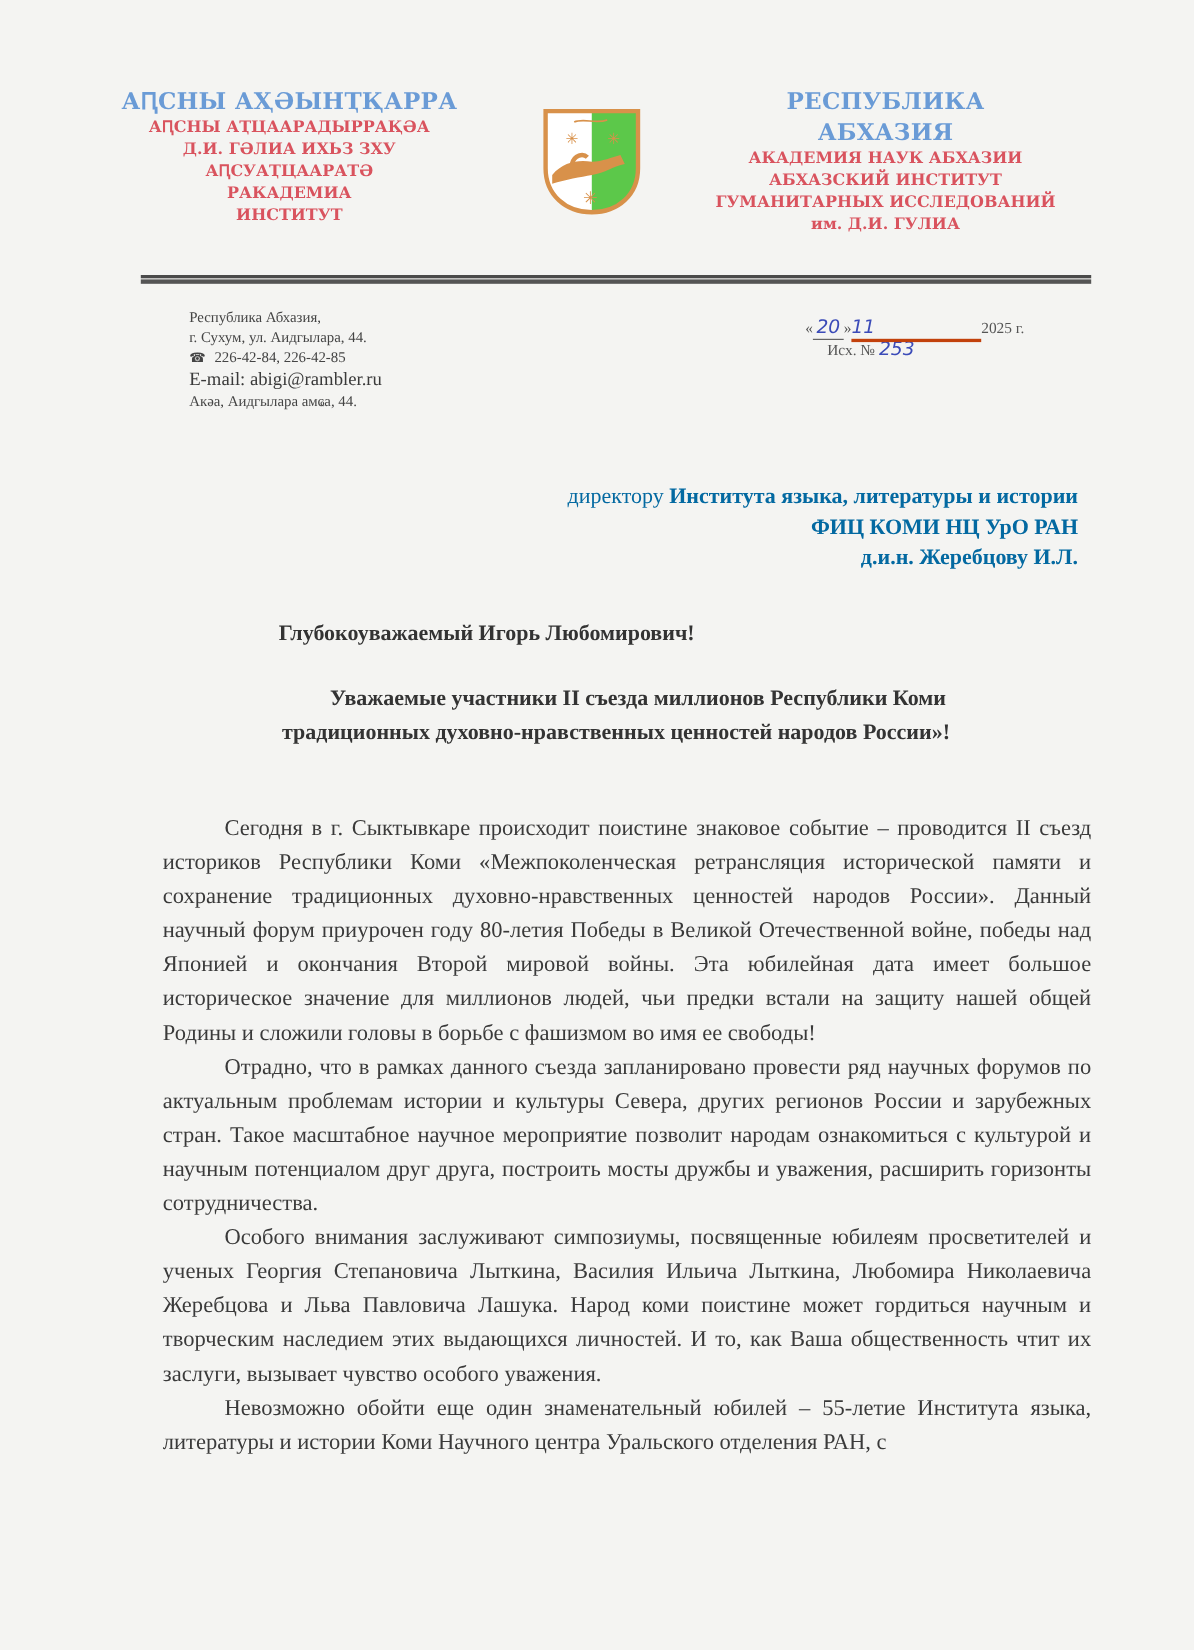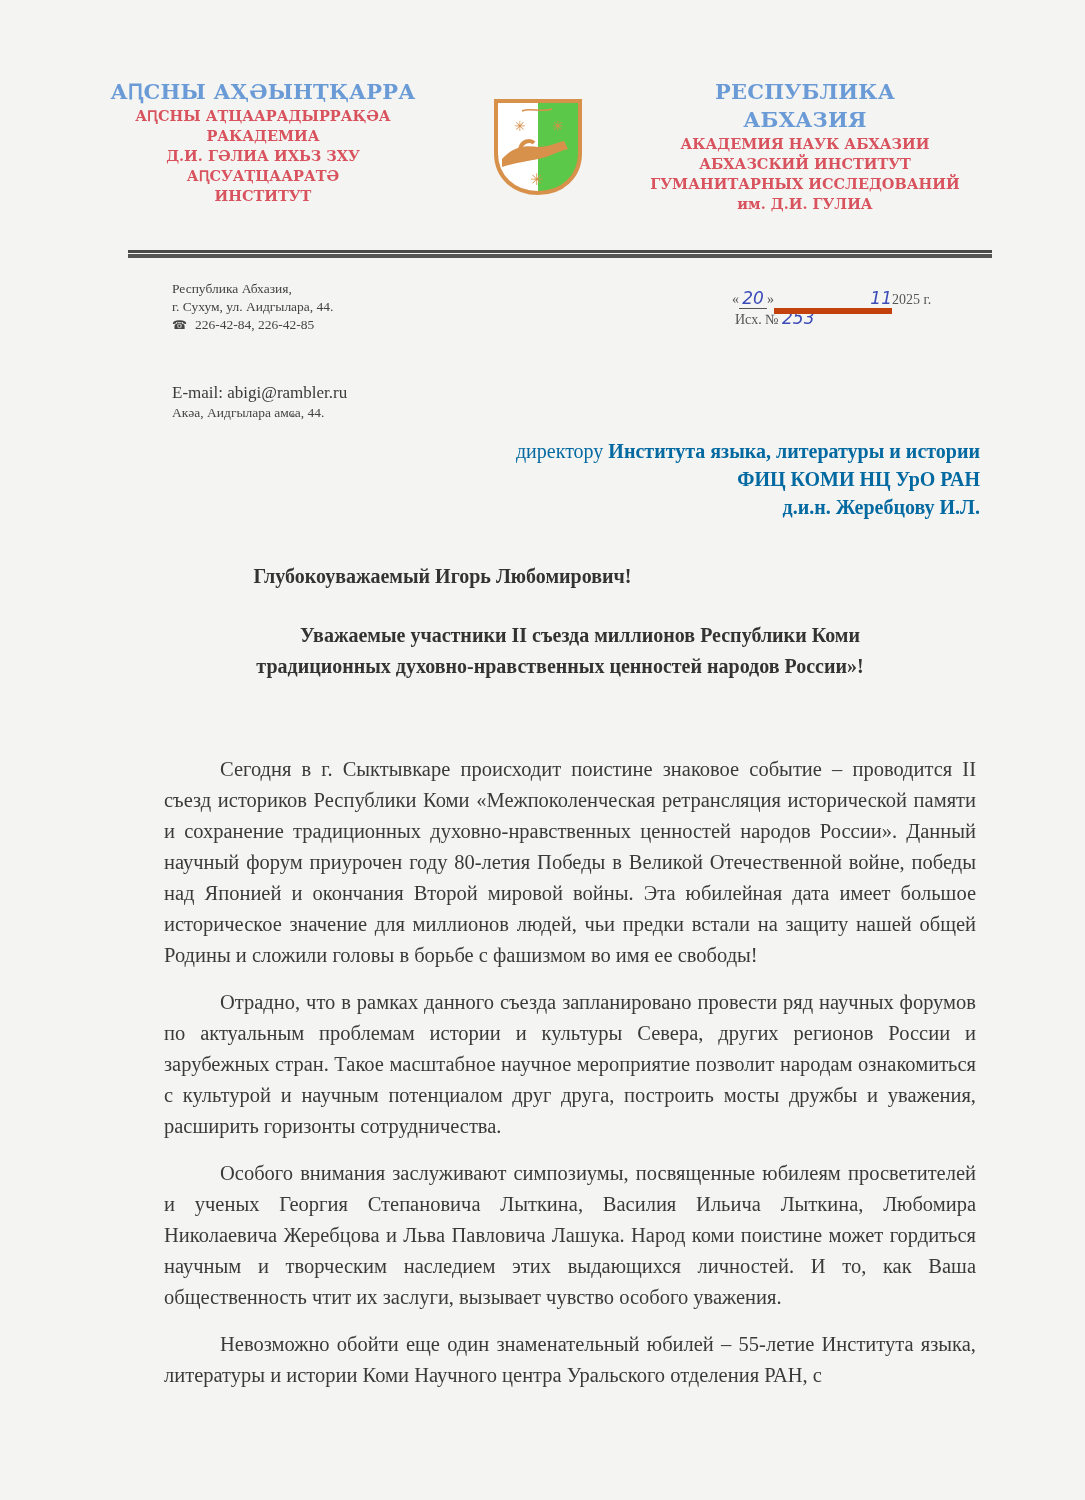--- a/index.html
+++ b/index.html
@@ -18,44 +18,44 @@
   .hdr-right { left:650px; top:78px; width:310px; }
   .hdr-title { color:#6a9bd6; font-size:21px; letter-spacing:0.2px; line-height:28px; }
   .hdr-line { color:#d9535e; font-size:14.5px; line-height:20px; }
   .emblem { position:absolute; left:492px; top:97px; width:92px; height:100px; }
   .sep {
     position:absolute; left:128px; top:250px; width:864px; height:8px;
     border-top:3px solid #4a4a4a; border-bottom:4px solid #555;
     box-sizing:border-box; background:#f4f4f2;
   }
   .contact { position:absolute; left:172px; top:280px; font-size:13.5px; color:#444; line-height:18px; }
-  .contact .email { font-size:17px; color:#3a3a3a; line-height:22px;margin-top:48px; }
+  .contact .email { font-size:17px; color:#3a3a3a; line-height:22px; }
   .contact .phone-glyph { font-family:"DejaVu Sans", sans-serif; font-size:12px; margin-right:8px; }
   .ref { position:absolute; left:732px; top:288px; font-size:14px; color:#555; }
   .ref .hand { font-family:"DejaVu Sans", sans-serif; font-style:italic; color:#3b4bb8; font-size:17px; }
   .ref .row1 { position:relative; height:20px; width:240px; }
-  .ref .row2 { margin-left:3px; margin-top:0; }
+  .ref .row2 { margin-left:20px; margin-top:0; }
   .addressee { position:absolute; right:105px; top:437px; text-align:right; font-size:20px; line-height:28px; color:#0369a1; }
   .addressee b { font-weight:bold; }
   .greeting { position:absolute; left:0; width:885px; top:565px; text-align:center; font-size:20px; font-weight:bold; color:#333; }
   .intro { position:absolute; left:175px; width:770px; top:620px; text-align:center; font-size:20px; font-weight:bold; line-height:31px; color:#333; }
   .body {
     position:absolute; left:148px; width:844px; top:738px;
     font-size:20.5px; line-height:31px; text-align:justify; color:#3a3a3a;
   }
-  .body p { margin:16px; text-indent:56px; }
+  .body p { margin:0; text-indent:56px; }
 </style>
 </head>
 <body>
 
 <div class="hdr-left">
   <div class="hdr-title">АԤСНЫ АҲӘЫНҬҚАРРА</div>
   <div class="hdr-line">АԤСНЫ АҬЦААРАДЫРРАҚӘА</div>
+  <div class="hdr-line">Д.И. ГӘЛИА ИХЬЗ ЗХУ АԤСУАҬЦААРАТӘ</div>
   <div class="hdr-line">РАКАДЕМИА</div>
-  <div class="hdr-line">Д.И. ГӘЛИА ИХЬЗ ЗХУ АԤСУАҬЦААРАТӘ</div>
   <div class="hdr-line">ИНСТИТУТ</div>
 </div>
 
 <svg class="emblem" viewBox="0 0 92 100">
   <path d="M4 4 H46 V96 C22 96 4 80 4 56 Z" fill="#ffffff"></path>
   <path d="M46 4 H88 V56 C88 80 70 96 46 96 Z" fill="#5cc84a"></path>
   <path d="M4 4 H88 V56 C88 80 70 96 46 96 C22 96 4 80 4 56 Z" fill="none" stroke="#d8914a" stroke-width="4"></path>
   <path d="M10 62 C20 50 34 48 46 50 C56 50 64 46 72 44 L76 52 C66 54 58 60 46 62 C36 64 22 66 10 70 Z" fill="#d8914a"></path>
   <path d="M28 52 C30 44 38 42 42 46" fill="none" stroke="#d8914a" stroke-width="4"></path>
   <path d="M30 14 C38 10 50 16 60 12" fill="none" stroke="#d8914a" stroke-width="1.5"></path>
@@ -79,21 +79,21 @@
   <div>г. Сухум, ул. Аидгылара, 44.</div>
   <div>
     <span class="phone-glyph">☎</span><span>226-42-84, 226-42-85</span>
   </div>
   <div class="email">E-mail: abigi@rambler.ru</div>
   <div>Акәа, Аидгылара амҩа, 44.</div>
 </div>
 
 <div class="ref">
   <div class="row1">
-    <span>«</span><span class="hand" style="display:inline-block;width:28px;border-bottom:1px solid #555;text-align:center;">20</span><span>»</span><span class="hand" style="display:inline-block;width:118px;border-bottom:6px solid #c2410c;text-align:right;">11</span><span>2025 г.</span>
+    <span>«</span><span class="hand" style="display:inline-block;width:28px;border-bottom:1px solid #555;text-align:center;">20</span><span>»</span><span class="hand" style="display:inline-block;width:118px;border-bottom:3px solid #c2410c;text-align:left;">11</span><span>2025 г.</span>
   </div>
   <div class="row2">
     <span>Исх. №</span>
     <span class="hand">253</span>
   </div>
 </div>
 
 <div class="addressee">
   <div><span>директору</span> <b>Института языка, литературы и истории</b></div>
   <div><b>ФИЦ КОМИ НЦ УрО РАН</b></div>

